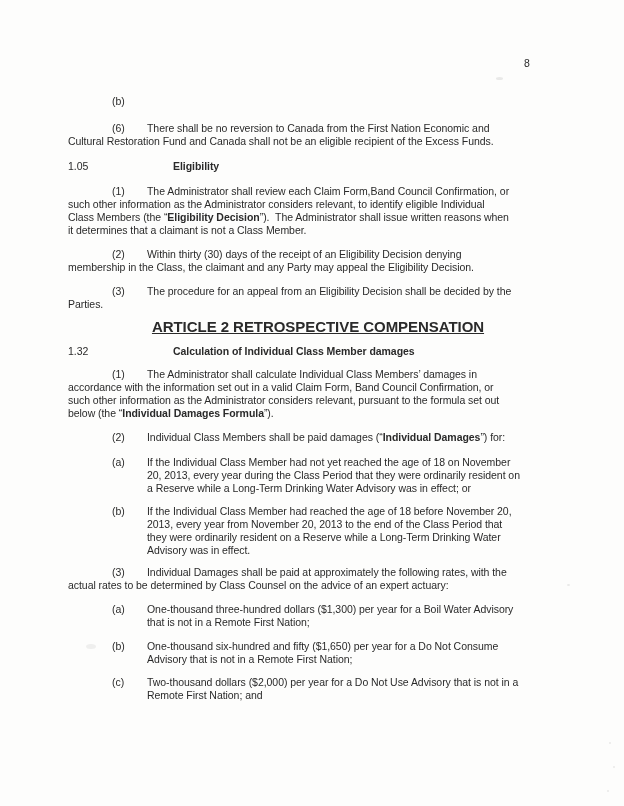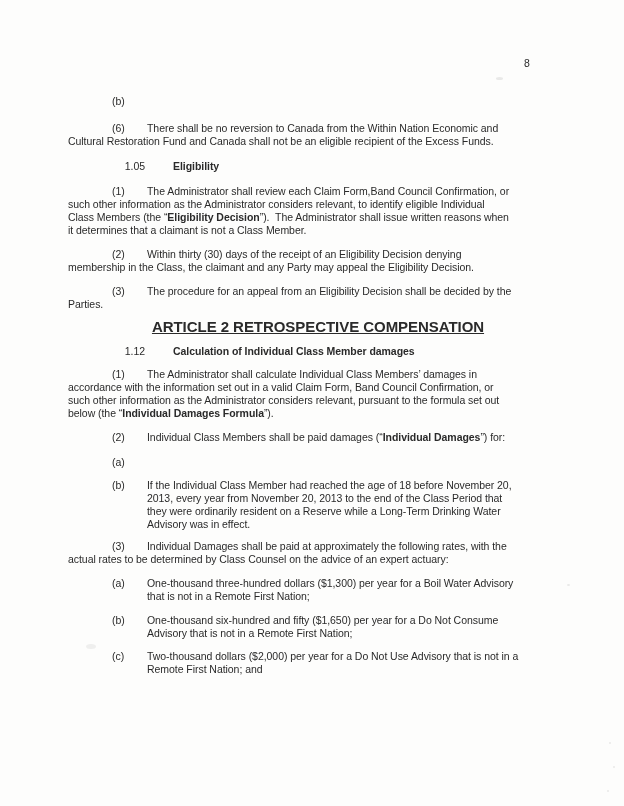--- a/index.html
+++ b/index.html
@@ -37,21 +37,20 @@
   .li {
     display: flex;
     margin: 0 0 11px 44px;
   }
   .li .m { flex: 0 0 35px; }
   .li .t { white-space: pre; }
   
   .sec {
     display: flex;
     margin: 0 0 12px 0;
-    text-align: right;
   }
   .sec .snum { flex: 0 0 77px; }
   .sec .stitle { font-weight: bold; margin-left: 28px; }
   .article {
     text-align: center;
     font-weight: bold;
     text-decoration: underline;
     font-size: 15px;
     margin: 0 0 12px 0;
   }
@@ -72,21 +71,21 @@
 <div class="page">
 
   <div class="page-number">8</div>
 
   <div class="body">
 
     <div class="li mb14">
         <span class="m">(b)</span>
       </div>
 
-    <p class="np mb12"><span class="pnum">(6)</span><span>There shall be no reversion to Canada from the Within Nation Economic and
+    <p class="np mb12"><span class="pnum">(6)</span><span>There shall be no reversion to Canada from the First Nation Economic and
 Cultural Restoration Fund and Canada shall not be an eligible recipient of the Excess Funds.</span></p>
 
     <div class="sec mb12">
         <span class="snum">1.05</span>
         <span class="stitle">Eligibility</span>
       </div>
 
     <p class="np"><span class="pnum">(1)</span><span>The Administrator shall review each Claim Form,Band Council Confirmation, or
 such other information as the Administrator considers relevant, to identify eligible Individual
 Class Members (the “</span><span class="b">Eligibility Decision</span><span>”).  The Administrator shall issue written reasons when
@@ -94,33 +93,36 @@
 
     <p class="np"><span class="pnum">(2)</span><span>Within thirty (30) days of the receipt of an Eligibility Decision denying
 membership in the Class, the claimant and any Party may appeal the Eligibility Decision.</span></p>
 
     <p class="np mb9"><span class="pnum">(3)</span><span>The procedure for an appeal from an Eligibility Decision shall be decided by the
 Parties.</span></p>
 
     <h2 class="article"><span>ARTICLE 2 RETROSPECTIVE COMPENSATION</span></h2>
 
     <div class="sec mb10">
-        <span class="snum">1.12</span>
+        <span class="snum">1.32</span>
         <span class="stitle">Calculation of Individual Class Member damages</span>
       </div>
 
     <p class="np"><span class="pnum">(1)</span><span>The Administrator shall calculate Individual Class Members’ damages in
 accordance with the information set out in a valid Claim Form, Band Council Confirmation, or
 such other information as the Administrator considers relevant, pursuant to the formula set out
 below (the “</span><span class="b">Individual Damages Formula</span><span>”).</span></p>
 
     <p class="np mb12"><span class="pnum">(2)</span><span>Individual Class Members shall be paid damages (“</span><span class="b">Individual Damages</span><span>”) for:</span></p>
 
     <div class="li mb10">
         <span class="m">(a)</span>
+        <span class="t">If the Individual Class Member had not yet reached the age of 18 on November
+20, 2013, every year during the Class Period that they were ordinarily resident on
+a Reserve while a Long-Term Drinking Water Advisory was in effect; or</span>
       </div>
 
     <div class="li mb9">
         <span class="m">(b)</span>
         <span class="t">If the Individual Class Member had reached the age of 18 before November 20,
 2013, every year from November 20, 2013 to the end of the Class Period that
 they were ordinarily resident on a Reserve while a Long-Term Drinking Water
 Advisory was in effect.</span>
       </div>
 

